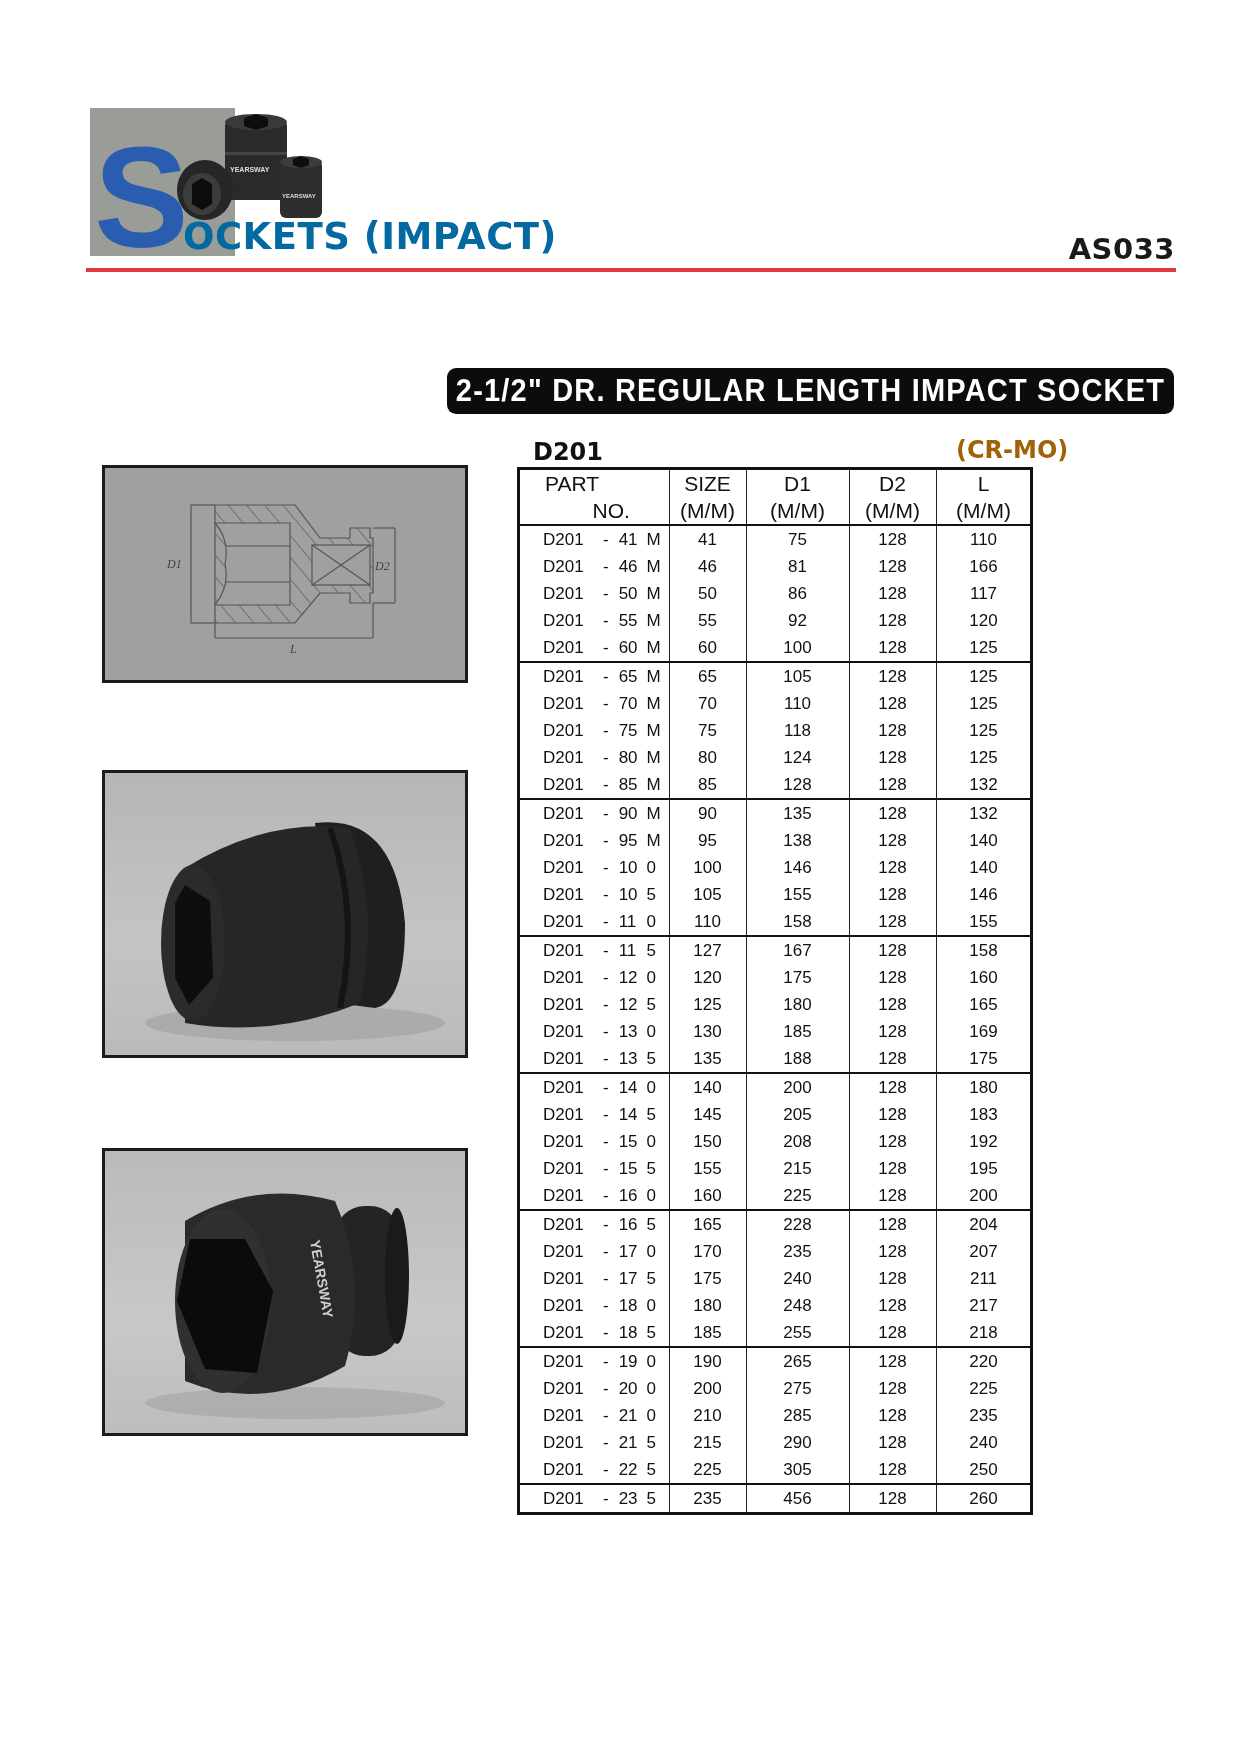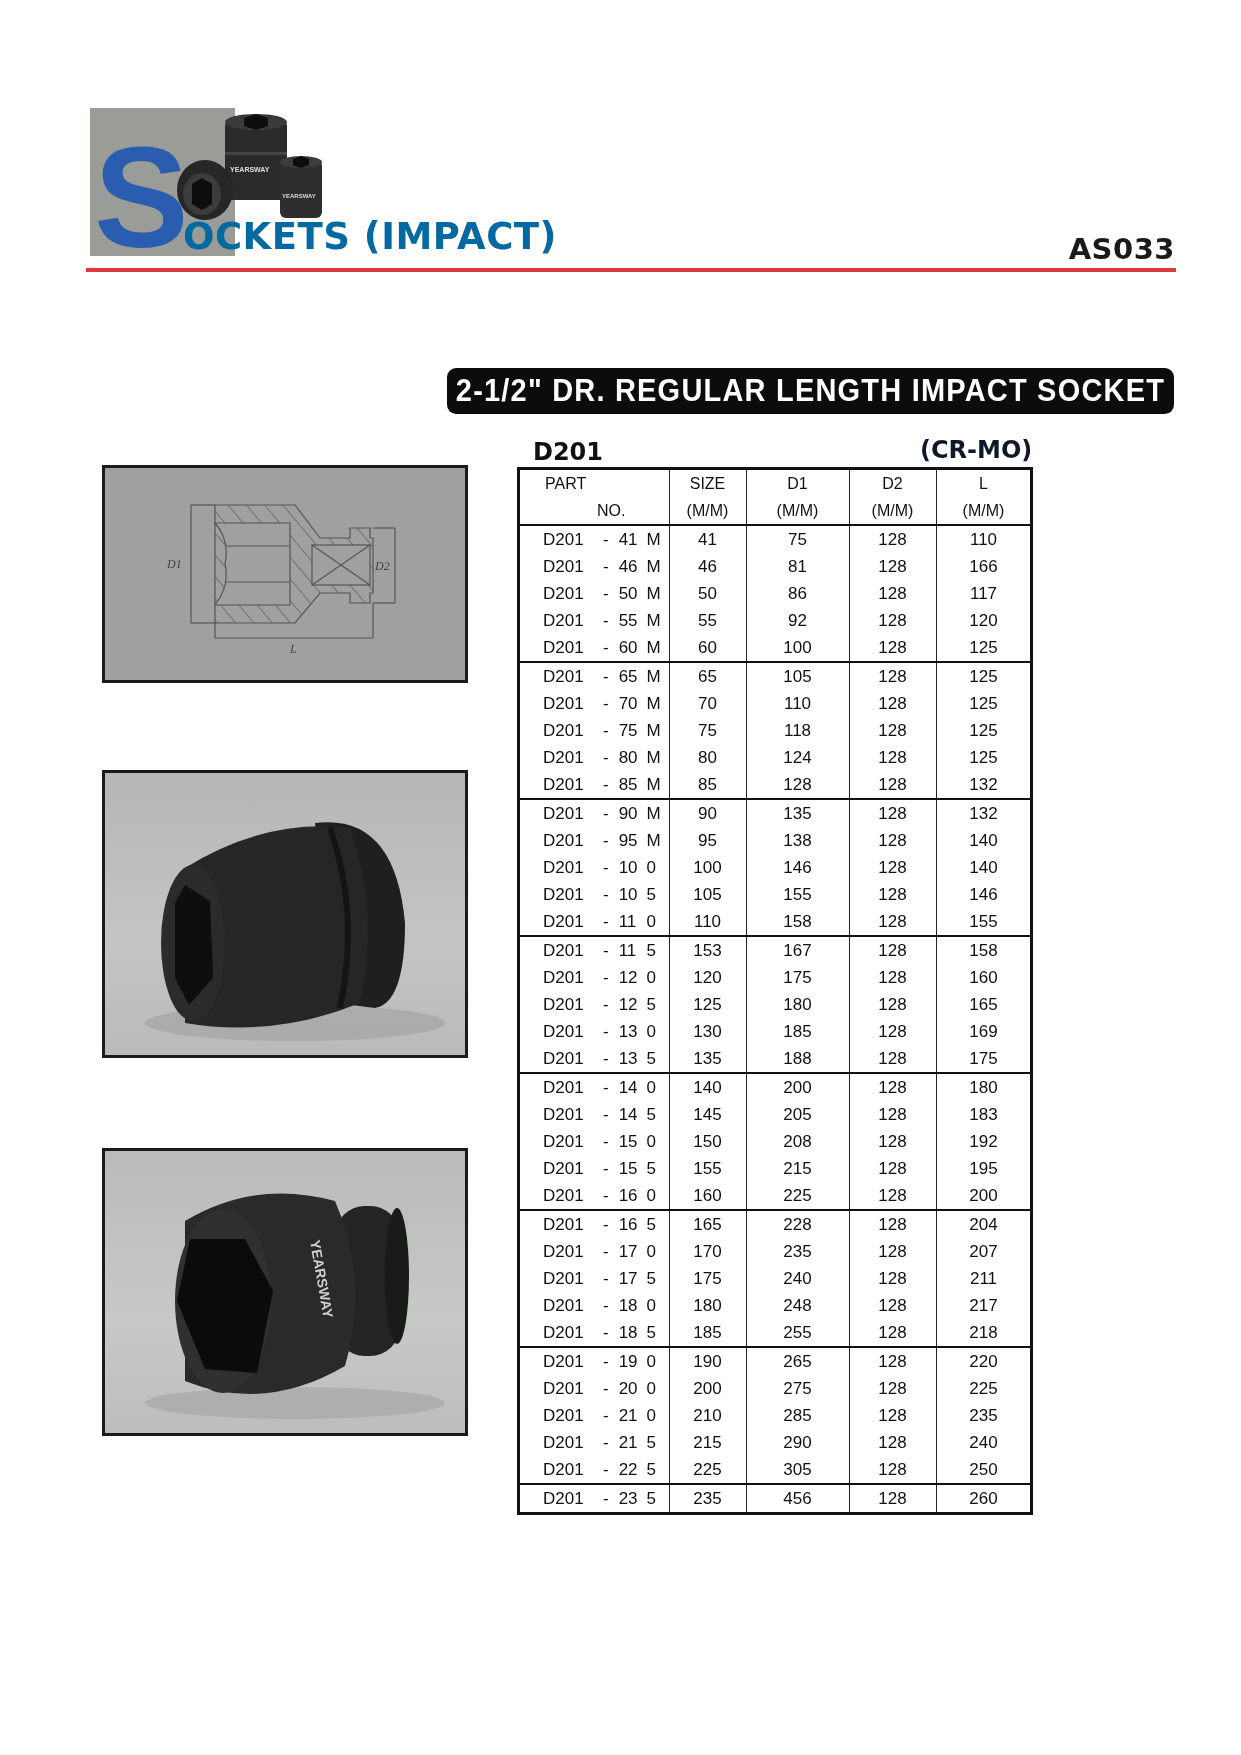--- a/index.html
+++ b/index.html
@@ -10,27 +10,27 @@
   .hdr-socket { position:absolute; }
   .hdr-S { position:absolute; left:94px; top:138px; font-family:"Liberation Sans", sans-serif; font-weight:bold; font-size:142px; line-height:120px; color:#2a5db0; letter-spacing:-2px; }
   .hdr-title { position:absolute; left:183px; top:217px; font-family:"DejaVu Sans", sans-serif; font-weight:bold; font-size:37px; line-height:40px; color:#0369a1; letter-spacing:0.5px; }
   .hdr-code { position:absolute; right:66px; top:232px; font-family:"DejaVu Sans", sans-serif; font-weight:bold; font-size:29px; color:#1a1a1a; letter-spacing:0.5px; }
   .hdr-rule { position:absolute; left:86px; top:268px; width:1090px; height:4px; background:#e03a3e; }
 
   
   .banner { position:absolute; left:447px; top:369px; width:727px; height:44px; background:#0c0c0c; border-radius:9px; color:#fff; display:flex; align-items:center; justify-content:center; font-family:"Liberation Sans", sans-serif; font-weight:bold; font-size:29px; letter-spacing:1.2px; transform:scaleY(1.05); }
 
   .series { position:absolute; left:533px; top:438px; font-family:"DejaVu Sans", sans-serif; font-weight:bold; font-size:24px; color:#111; }
-  .material { position:absolute; left:920px; top:436px; font-family:"DejaVu Sans", sans-serif; font-weight:bold; font-size:24px; color:#0f172a; }
+  .material { position:absolute; left:956px; top:436px; font-family:"DejaVu Sans", sans-serif; font-weight:bold; font-size:24px; color:#a16207; }
 
   
   .tbl { position:absolute; left:517px; top:467px; width:516px; border:3px solid #111; box-sizing:border-box; border-collapse:collapse; font-family:"Liberation Sans", sans-serif; font-size:17px; }
   .tbl table { border-collapse:collapse; width:100%; table-layout:fixed; }
   .tbl th, .tbl td { padding:0; text-align:center; font-weight:normal; }
-  .tbl th { height:27px; line-height:27px; font-size:16px; }
+  .tbl th { height:27px; line-height:27px; font-size:21px; }
   .tbl td { height:27px; line-height:27px; }
   .tbl .c-part { width:149px; border-right:1.5px solid #222; }
   .tbl .c-size { width:77px; border-right:1.5px solid #222; }
   .tbl .c-d1 { width:103px; border-right:1.5px solid #222; }
   .tbl .c-d2 { width:87px; border-right:1.5px solid #222; }
   .tbl .c-l { width:94px; }
   .tbl thead tr:last-child th { border-bottom:2px solid #111; }
   .tbl tr.grp-end td { border-bottom:2px solid #111; }
   .part { display:flex; justify-content:space-between; padding:0 0 0 23px; text-align:left; }
   .part span { display:inline-block; }
@@ -388,21 +388,21 @@
         </tr>
         <tr>
           <td class="c-part">
             <div class="part">
               <span class="p-pre">D201</span>
               <span class="p-dash">-</span>
               <span class="p-num">11</span>
               <span class="p-suf">5</span>
             </div>
           </td>
-          <td class="c-size">153</td>
+          <td class="c-size">127</td>
           <td class="c-d1">167</td>
           <td class="c-d2">128</td>
           <td class="c-l">158</td>
         </tr>
         <tr>
           <td class="c-part">
             <div class="part">
               <span class="p-pre">D201</span>
               <span class="p-dash">-</span>
               <span class="p-num">12</span>

